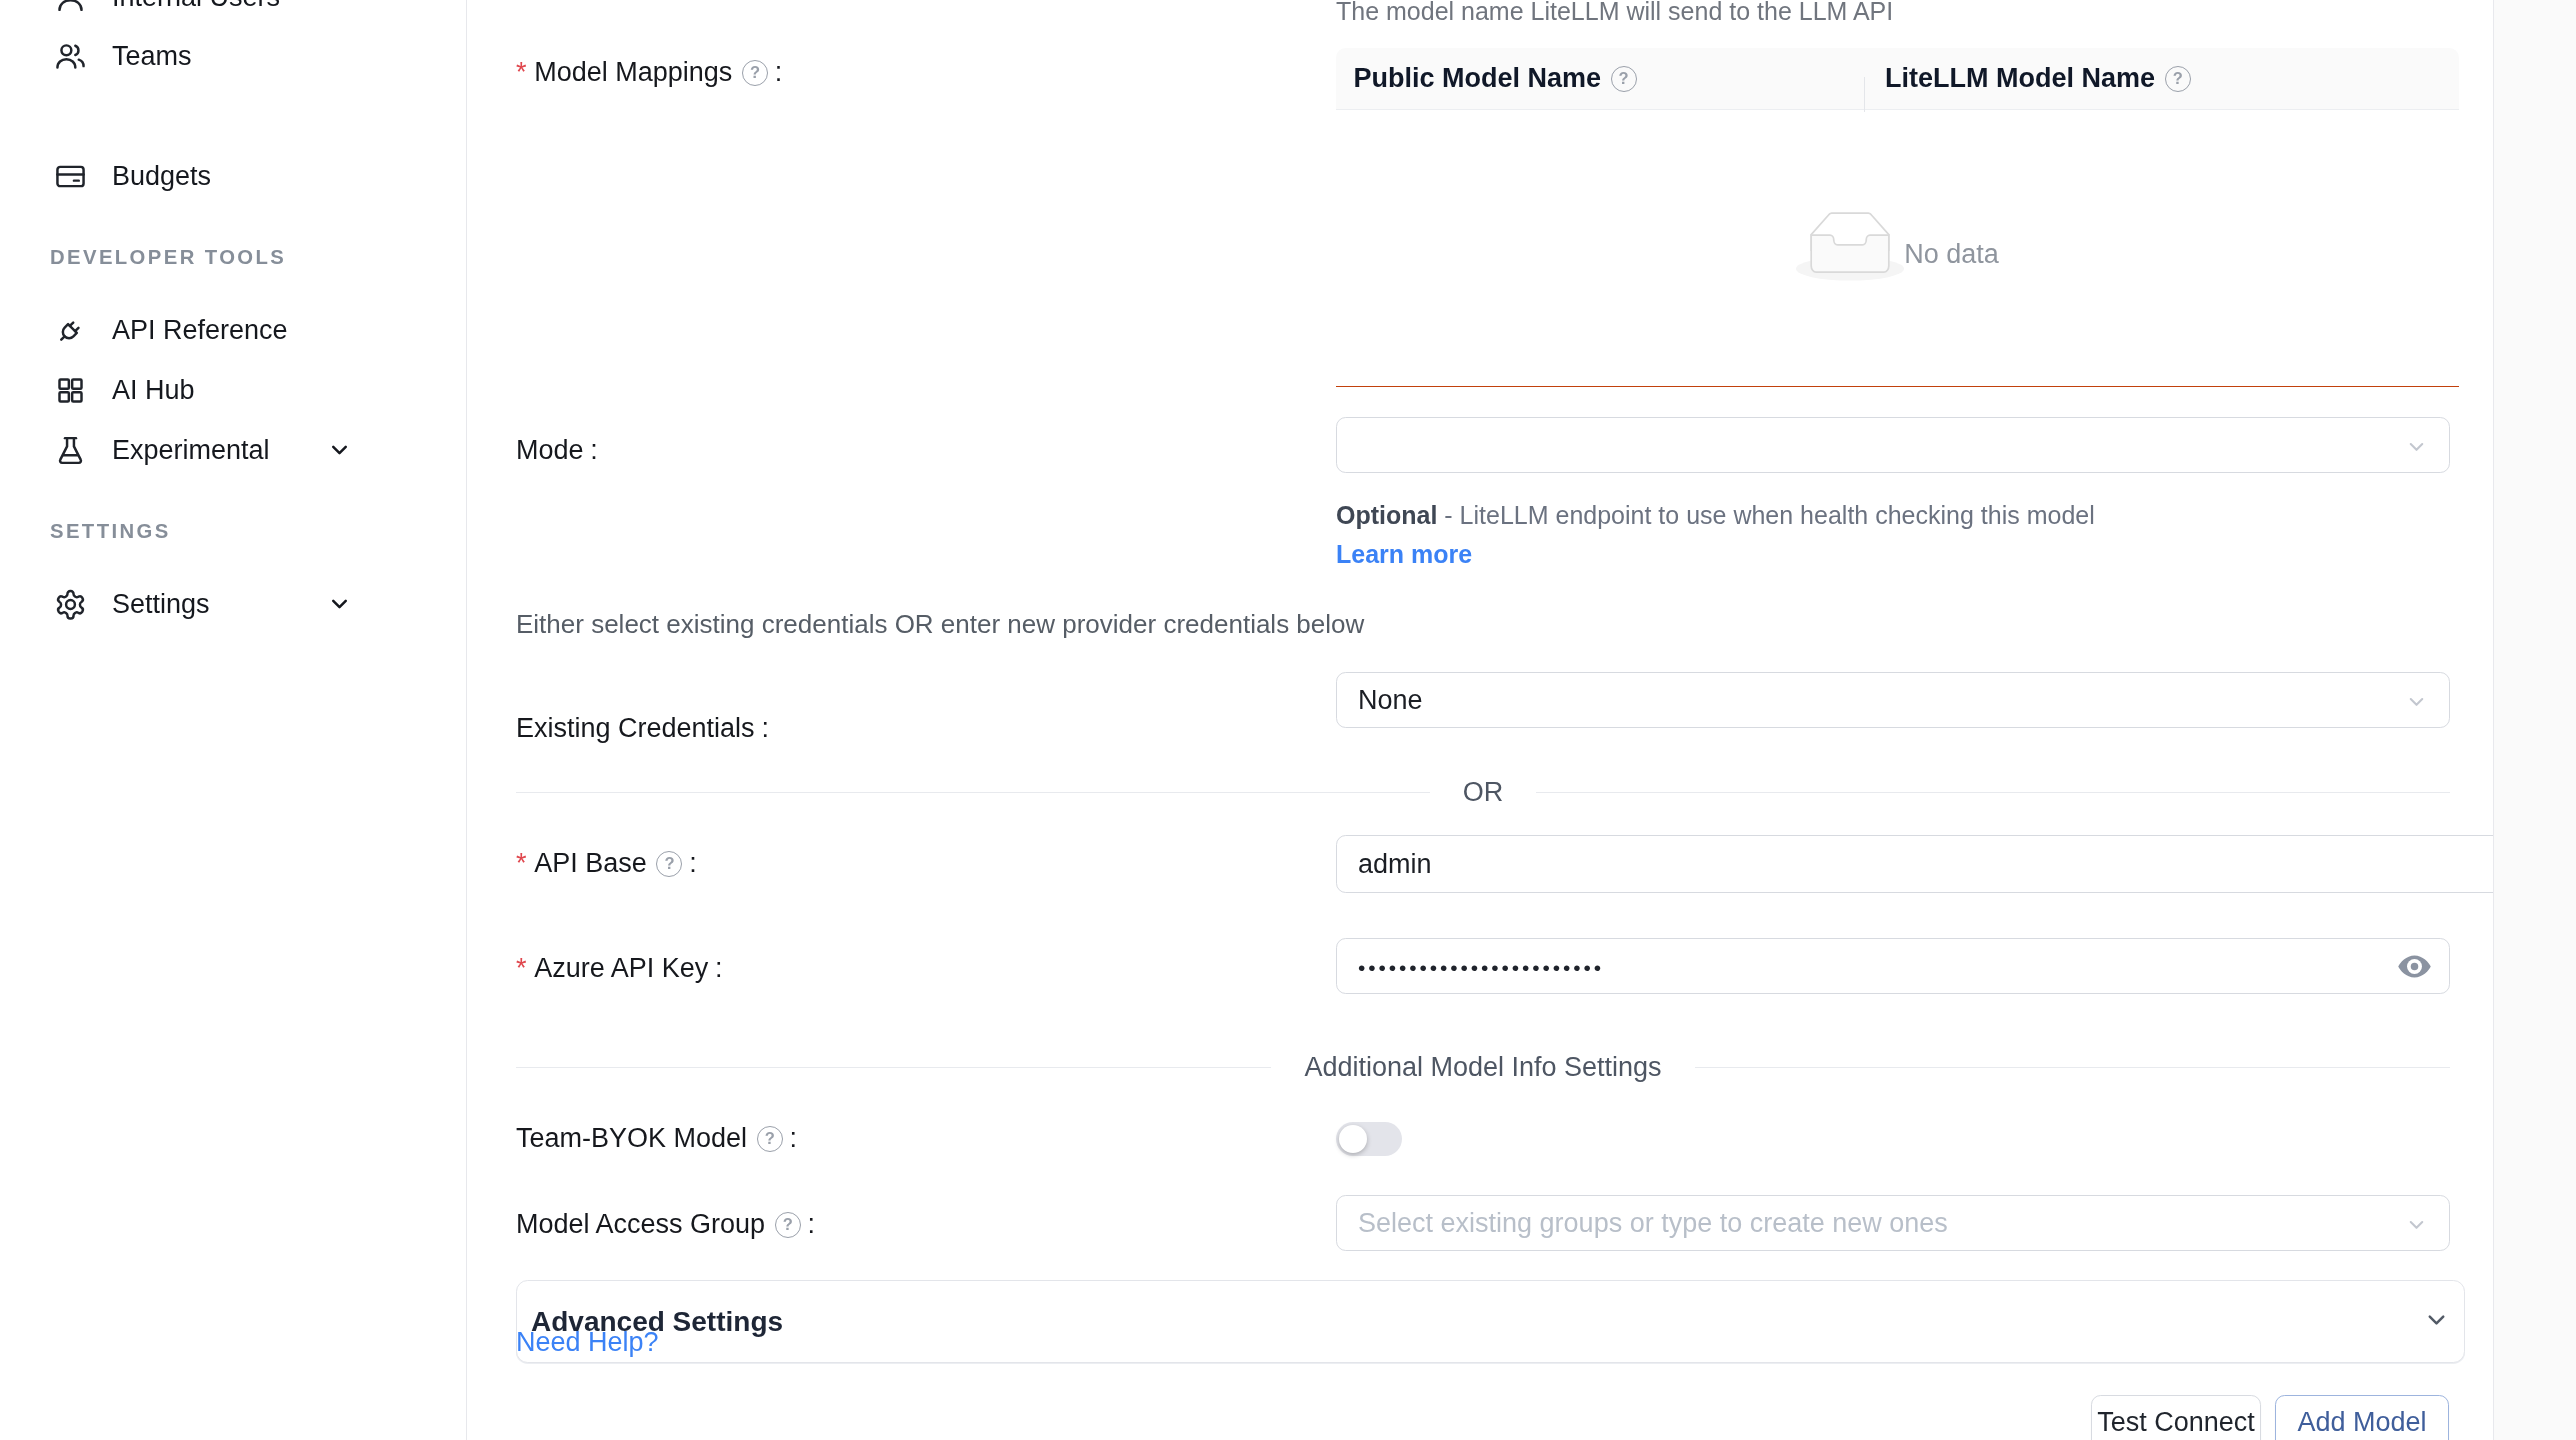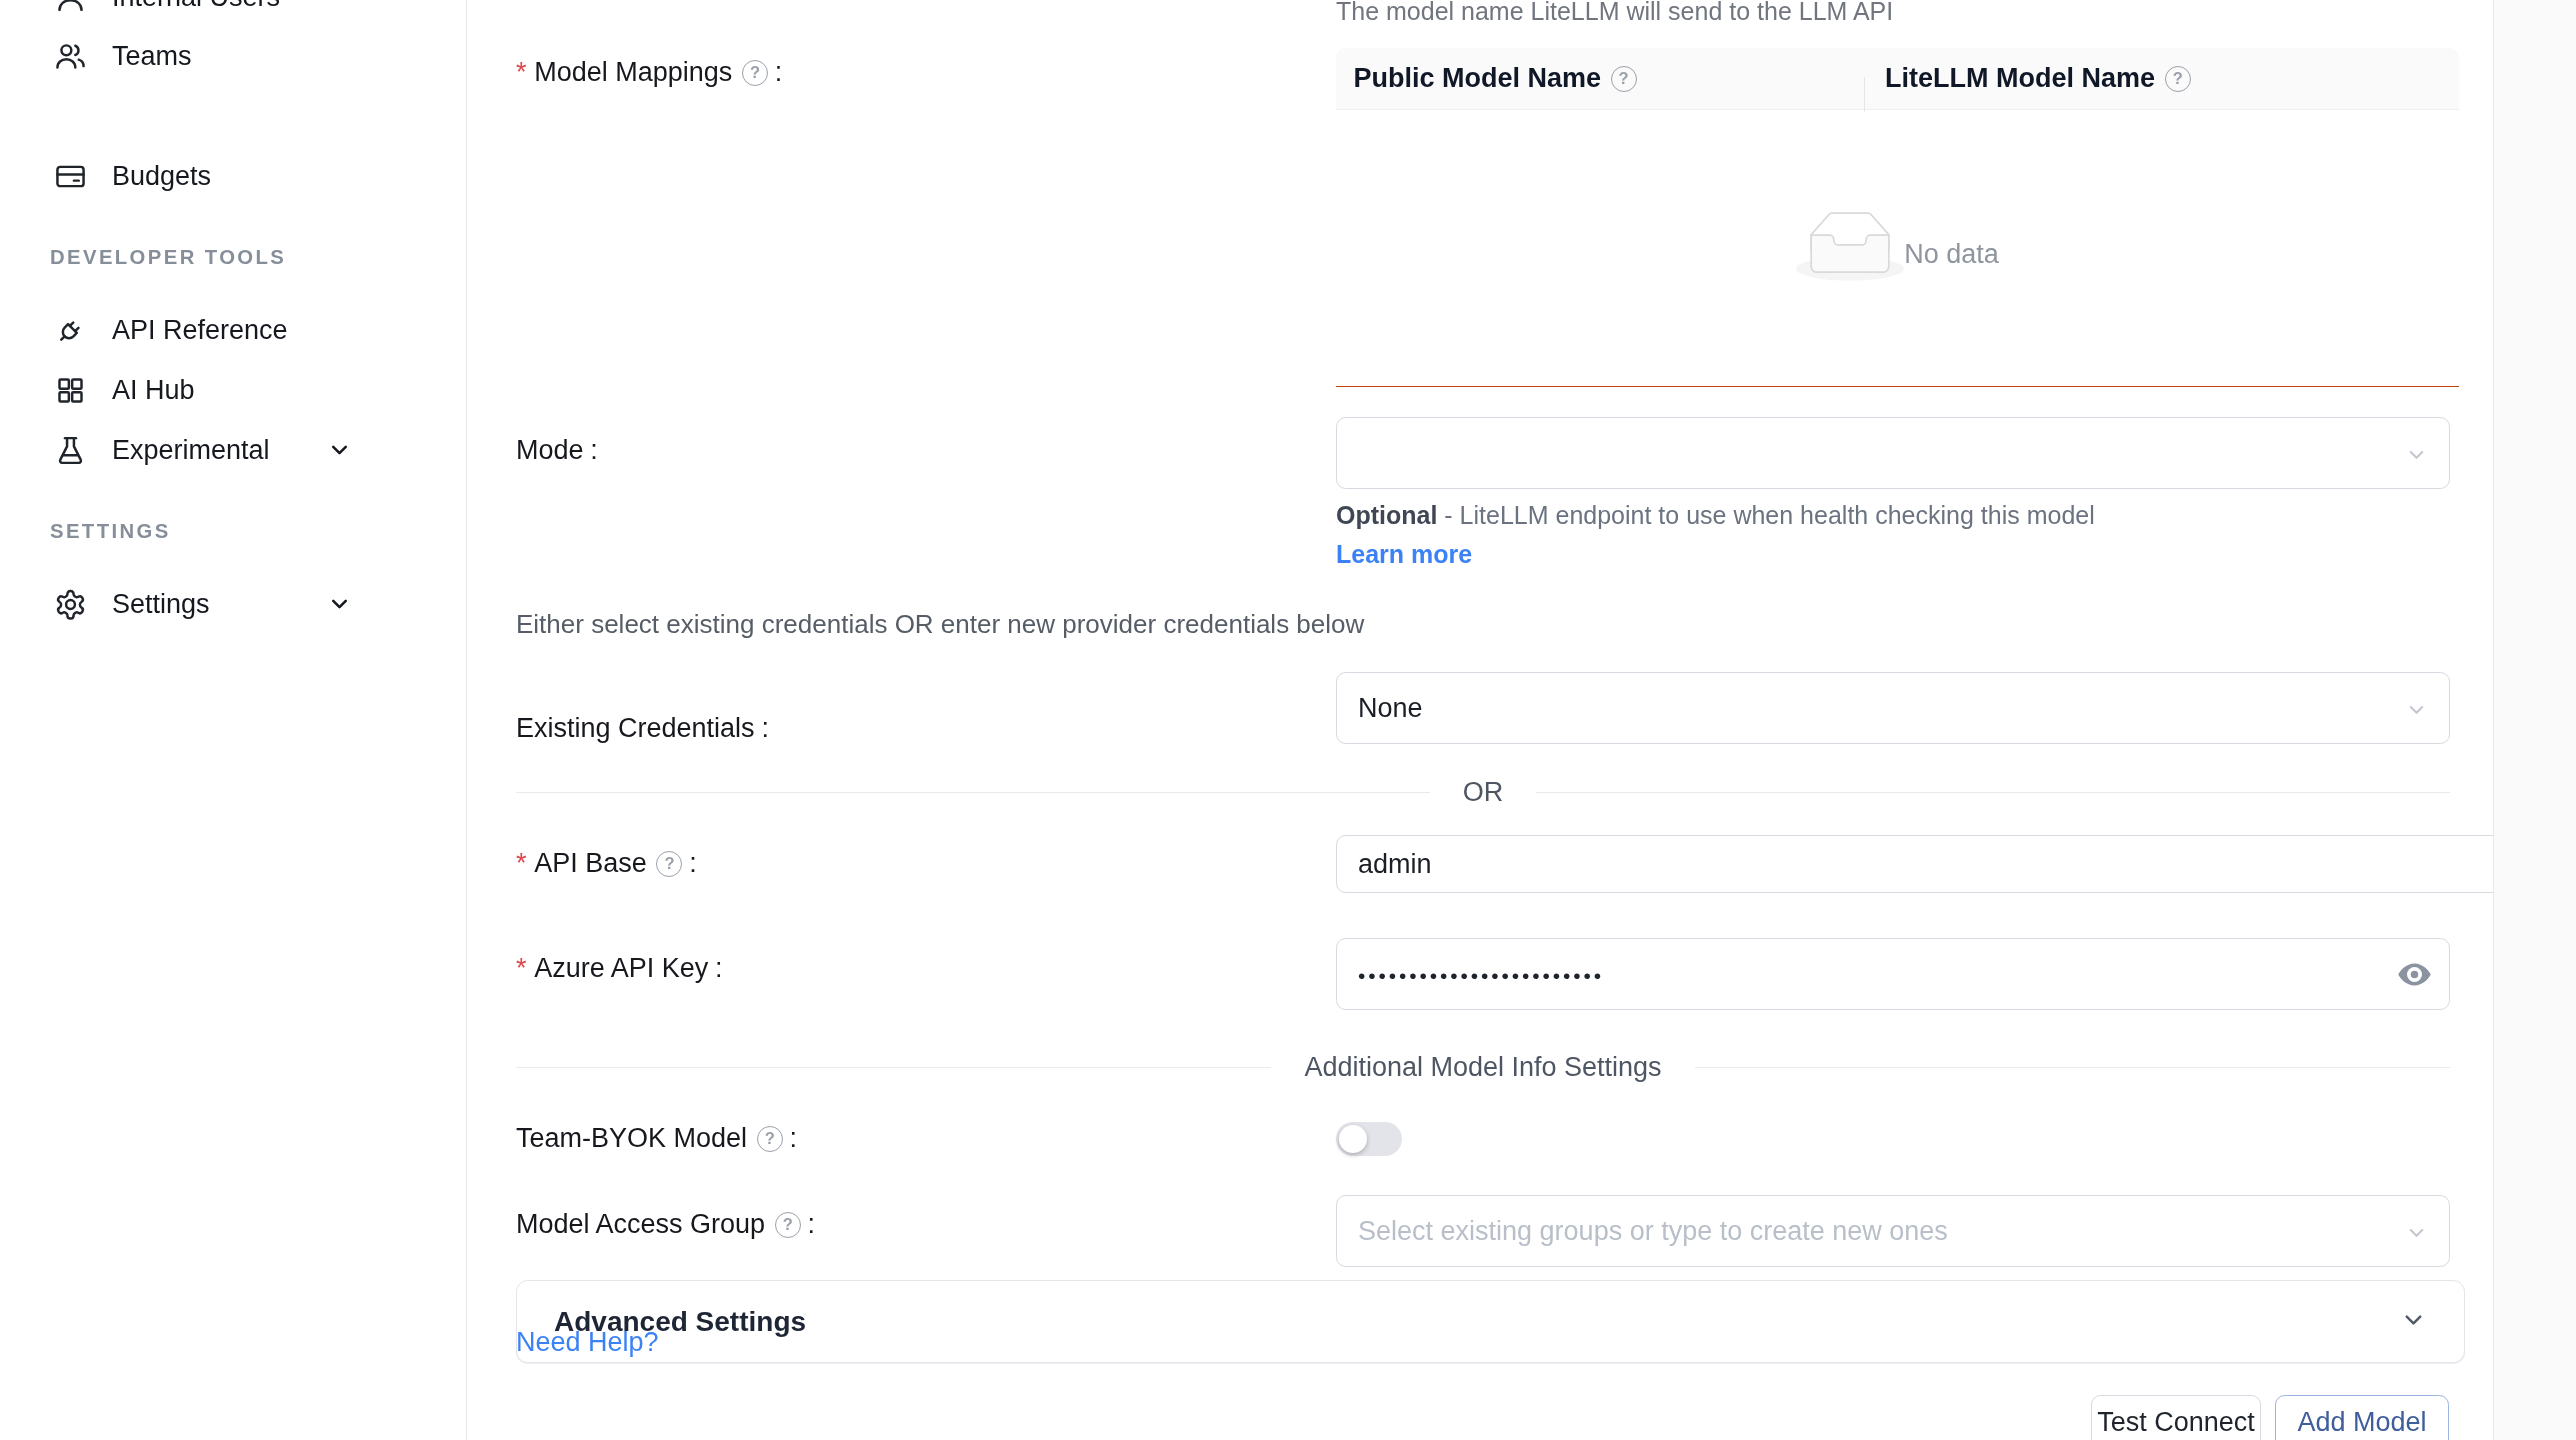--- a/index.html
+++ b/index.html
@@ -22,21 +22,21 @@
   
   .right-gutter { position:absolute; left:2493px; top:0; width:83px; height:1440px;
                   background:#fafafa; border-left:1px solid #e8e9ed; }
   
   .flabel { position:absolute; left:516px; font-size:27px; color:#16181d; display:flex; align-items:center; }
   .req { color:#e0474e; margin-right:7.7px; font-size:27px; }
   .colon { margin-left:6.8px; }
   .q { width:26px; height:26px; border:1.9px solid #9aa0aa; border-radius:50%; color:#9aa0aa;
        font-size:16.5px; font-weight:700; display:inline-flex; align-items:center; justify-content:center;
        margin-left:9.7px; flex:0 0 26px; }
-  .control { position:absolute; left:1336px; width:1114px; height:72px; background:#fff;
+  .control { position:absolute; left:1336px; width:1114px; height:56px; background:#fff;
              border:1px solid #d7dae0; border-radius:9.7px; display:flex; align-items:center;
              padding:0 58px 0 21px; font-size:27px; color:#1b1e24; }
   .control .sel-chevron { position:absolute; right:21px; top:50%; margin-top:-10.7px; }
   .sel-chevron svg { width:23px; height:23px; stroke:#c3c7cf; stroke-width:2.2; fill:none; stroke-linecap:round; stroke-linejoin:round; }
   .placeholder { color:#b8bfc9; }
   input.txt { position:absolute; left:1336px; width:1248px; height:58px; background:#fff;
               border:1px solid #d7dae0; border-radius:9.7px; padding:0 21px; font-size:27px;
               color:#1b1e24; font-family:"Liberation Sans", sans-serif; outline:none; }
   .note { font-size:25px; color:#70757e; }
   .divider { position:absolute; left:516px; width:1934px; display:flex; align-items:center;
@@ -58,21 +58,21 @@
   .help-text { position:absolute; left:1336px; top:496px; width:813px; font-size:25px;
                line-height:39px; color:#6b7280; }
   .help-bold { font-weight:700; color:#3f4754; }
   .link { color:#3b82f6; font-weight:600; cursor:pointer; }
   .toggle { position:absolute; left:1336px; top:1122px; width:66px; height:34px; border-radius:17.4px;
             background:#e3e4ea; cursor:pointer; }
   .toggle .knob { position:absolute; left:2.9px; top:2.9px; width:28px; height:28px; border-radius:50%;
                   background:#fff; box-shadow:0 1.9px 4.8px rgba(0,0,0,0.25); }
   .panel { position:absolute; left:516px; top:1280px; width:1949px; height:83px; background:#fff;
            border:1px solid #e3e5ea; border-radius:11.6px; box-shadow:0 1px 0 #eceef2;
-           display:flex; align-items:center; padding:0 37px; cursor:pointer; }
+           display:flex; align-items:center; padding:0 14px; cursor:pointer; }
   .panel-title { font-size:28px; font-weight:700; color:#1e2636; }
   .panel-chevron { margin-left:auto; }
   .panel-chevron svg { width:27px; height:27px; stroke:#525a66; stroke-width:2.2; fill:none; stroke-linecap:round; stroke-linejoin:round; }
   .btn { position:absolute; top:1395px; height:55px; border-radius:9.7px; background:#fff;
          display:flex; align-items:center; justify-content:center; font-size:27px; cursor:pointer;
          box-shadow:0 1px 1.9px rgba(0,0,0,0.04); }
   .btn-default { left:2091px; width:170px; border:1px solid #d8dbe1; color:#1f242c; }
   .btn-primary { left:2275px; width:174px; border:1px solid #9db4de; color:#3f5e9b; }
   .need-help { position:absolute; left:516px; top:1327px; font-size:27px; color:#3b82f6; cursor:pointer; }
   .masked { letter-spacing:2.9px; font-size:21px; color:#1f232b; padding-top:3.9px; }

